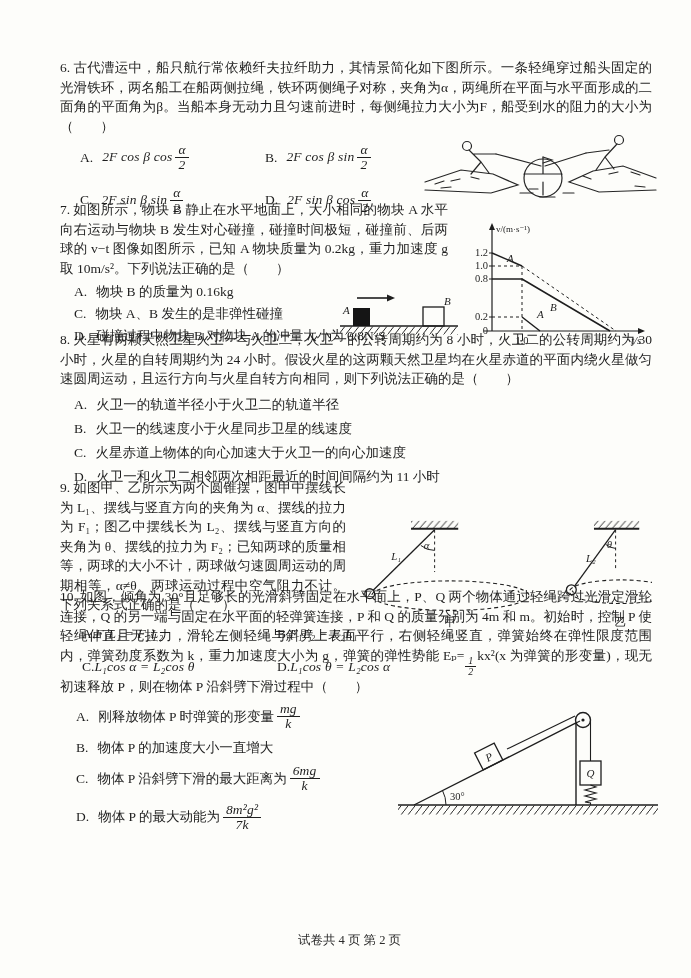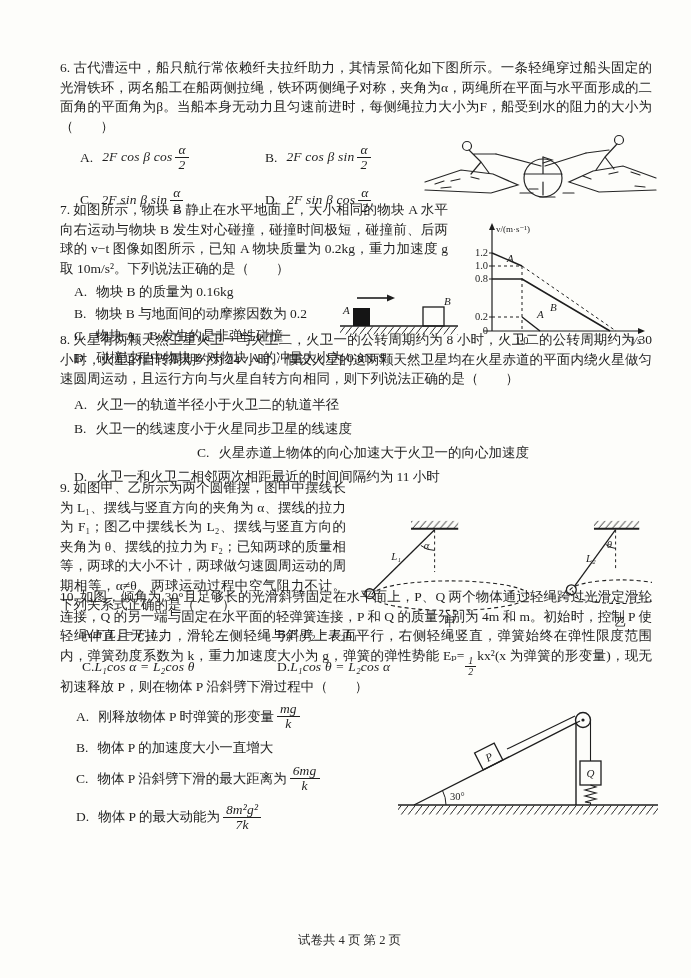--- a/index.html
+++ b/index.html
@@ -134,21 +134,20 @@
           <text x="177" y="123" class="svgt-i">t/s</text>
           <text x="53" y="41" class="svgt-i">A</text>
           <text x="96" y="90" class="svgt-i">B</text>
           <text x="83" y="97" class="svgt-i">A</text>
         </svg>
       </span>
       <span class="qnum">7.</span><span>如图所示，物块 B 静止在水平地面上，大小相同的物块 A 水平向右运动与物块 B 发生对心碰撞，碰撞时间极短，碰撞前、后两球的 v−t 图像如图所示，已知 A 物块质量为 0.2kg，重力加速度 g 取 10m/s²。下列说法正确的是（　　）</span>
     </div>
     <div class="opts">
       <div class="opt"><span class="lbl">A.</span><span>物块 B 的质量为 0.16kg</span></div>
-      <div class="opt"><span class="lbl">B.</span><span>物块 B 与地面间的动摩擦因数为 0.2</span></div>
       <div class="opt"><span class="lbl">C.</span><span>物块 A、B 发生的是非弹性碰撞</span></div>
       <div class="opt"><span class="lbl">D.</span><span>碰撞过程中物块 B 对物块 A 的冲量大小为 0.8N·S</span></div>
     </div>
 
     <svg viewBox="0 0 130 62" width="130" height="62" style="position:absolute;left:272px;top:80px;">
       <defs>
         <pattern id="h1" width="7" height="9" patternUnits="userSpaceOnUse">
           <line x1="7" y1="0" x2="0" y2="9" stroke="#2a2a2a" stroke-width="1"></line>
         </pattern>
       </defs>
@@ -163,21 +162,21 @@
     </svg>
   </section>
 
   <section class="q" style="top:330px;">
     <div class="stem">
       <span class="qnum">8.</span><span>火星有两颗天然卫星火卫一与火卫二，火卫一的公转周期约为 8 小时，火卫二的公转周期约为 30 小时，火星的自转周期约为 24 小时。假设火星的这两颗天然卫星均在火星赤道的平面内绕火星做匀速圆周运动，且运行方向与火星自转方向相同，则下列说法正确的是（　　）</span>
     </div>
     <div class="opts" style="margin-top:6px;">
       <div class="opt" style="margin:4.5px 0;"><span class="lbl">A.</span><span>火卫一的轨道半径小于火卫二的轨道半径</span></div>
       <div class="opt" style="margin:4.5px 0;"><span class="lbl">B.</span><span>火卫一的线速度小于火星同步卫星的线速度</span></div>
-      <div class="opt" style="margin:1px 0;text-align:center;"><span class="lbl">C.</span><span>火星赤道上物体的向心加速大于火卫一的向心加速度</span></div>
+      <div class="opt" style="margin:1px 0;"><span class="lbl">C.</span><span>火星赤道上物体的向心加速大于火卫一的向心加速度</span></div>
       <div class="opt" style="margin:4.5px 0;"><span class="lbl">D.</span><span>火卫一和火卫二相邻两次相距最近的时间间隔约为 11 小时</span></div>
     </div>
   </section>
 
   <section class="q" style="top:478px;">
     <div class="stem">
       
       <span class="figfloat" style="width:300px;height:112px;margin:40px 0 4px 6px;">
         <svg viewBox="0 0 305 112" width="300" height="112">
           <defs>

